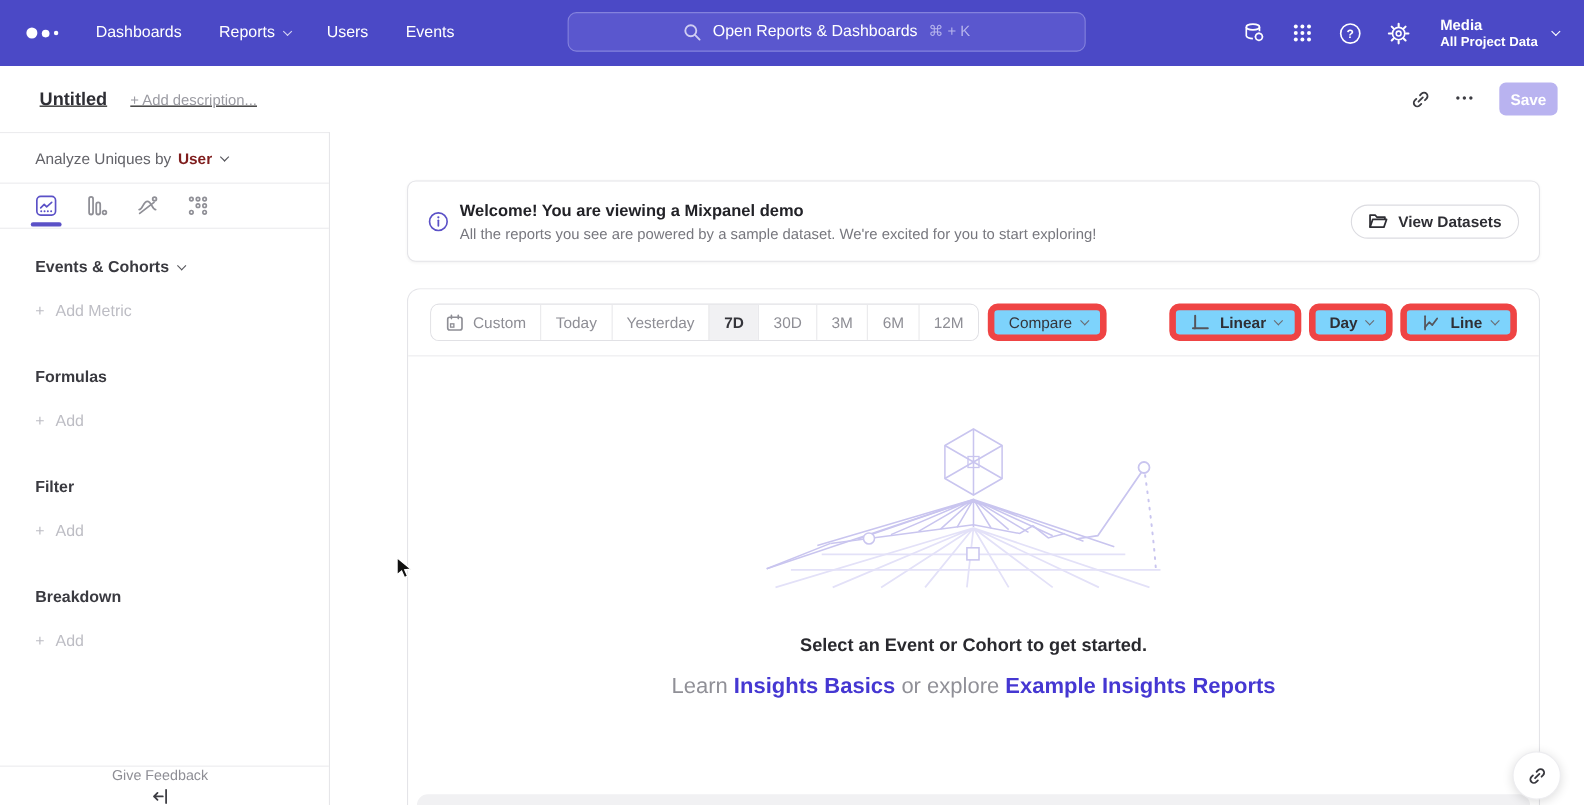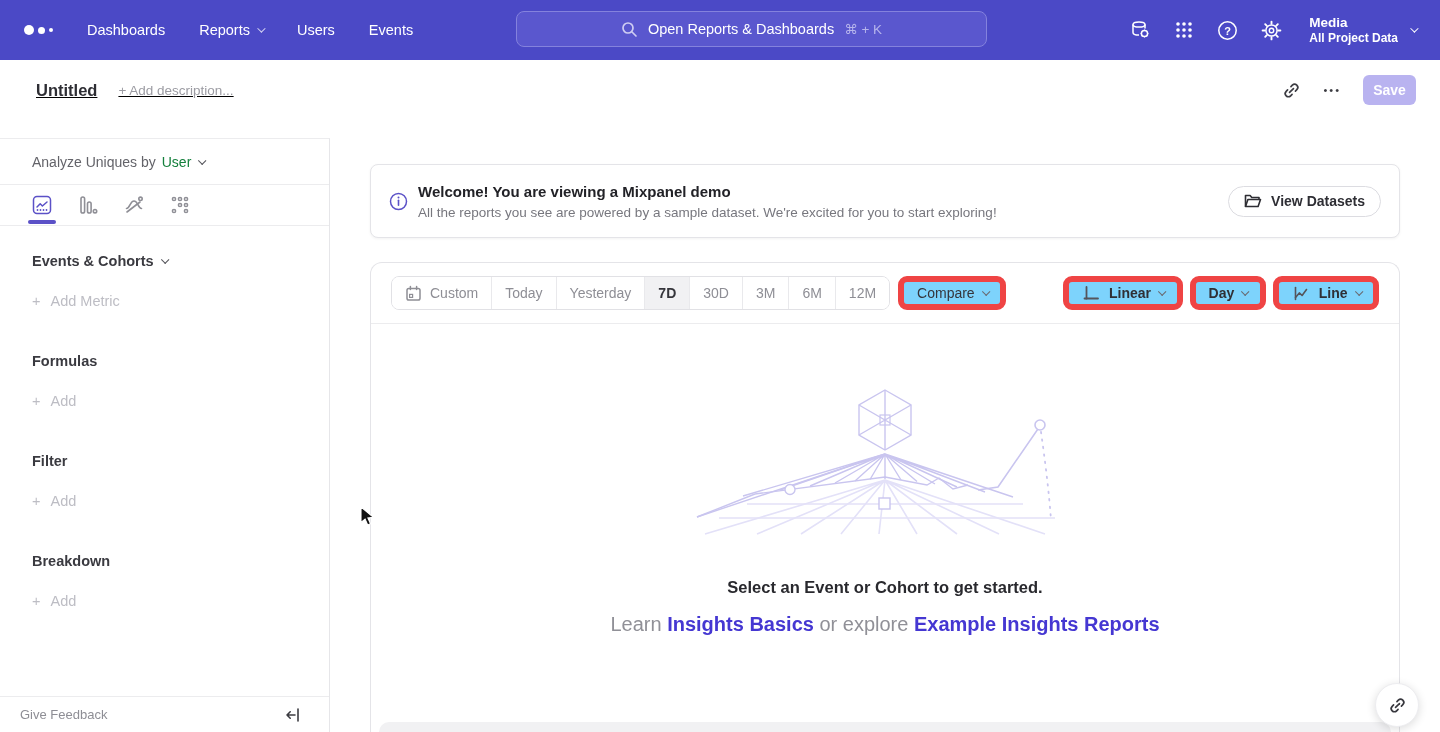--- a/index.html
+++ b/index.html
@@ -35,42 +35,42 @@
   .rheader { height:60px; display:flex; align-items:center; padding-left:36px; position:relative;text-decoration:underline; }
   .rtitle { font-size:16.5px; font-weight:700; color:#2e2e34; cursor:text; }
   .rdesc { font-size:13.5px; color:#9b9ba2; margin-left:21px; cursor:text; }
   .rheader-right { position:absolute; right:24px; display:flex; align-items:center; gap:22px; }
   .hicon { color:#3c3c42; cursor:pointer; }
   .dots { font-size:11px; letter-spacing:2px; color:#3c3c42; cursor:pointer; }
   .save-btn { width:53px; height:30px; background:#b9b3f0; color:#fff; border:none; border-radius:6px;
     font-size:14px; font-weight:600; font-family:inherit; cursor:default; }
 
   
-  .sidebar { position:absolute; left:0; top:138px; width:330px; bottom:0; background:#fff;
+  .sidebar { position:absolute; left:0; top:120px; width:300px; bottom:0; background:#fff;
     border-top:1px solid #ececee; border-right:1px solid #e6e6e9; }
   .analyze-row { height:46px; display:flex; align-items:center; padding:0 32px; font-size:14px;
     color:#636369; border-bottom:1px solid #ececee; }
-  .analyze-val { color:#15803d; font-weight:400; margin-left:6px; display:flex; align-items:center; cursor:pointer;text-align:right; }
+  .analyze-val { color:#7f1d1d; font-weight:700; margin-left:6px; display:flex; align-items:center; cursor:pointer;text-align:right; }
   .analyze-val .chev { width:5.5px; height:5.5px; color:#55555b; }
   .tabs-row { height:41px; display:flex; align-items:center; gap:26px; padding:0 32px;
     border-bottom:1px solid #ececee; }
   .tab { position:relative; width:20px; height:41px; display:flex; align-items:center; cursor:pointer;
     color:#8f8f96; }
   .tab.active { color:#5b51c7; }
   .tab.active::after { content:""; position:absolute; left:-4px; bottom:2px; width:28px; height:4px;
     border-radius:2px; background:#5b51c7; }
   .side-body { padding:0 32px;text-align:center; }
   .sec-title { font-size:14.5px; font-weight:700; color:#3a3a40; display:flex; align-items:center; }
   .sec-title .chev { width:5.5px; height:5.5px; color:#55555b; }
   .mt-first { margin-top:27px; }
   .mt-sec { margin-top:44px; }
   .add-link { margin-top:24px; font-size:14.5px; color:#bdbdc4; display:flex; align-items:center; gap:10px;
     cursor:pointer; }
   .side-footer { position:absolute; left:0; right:0; bottom:0; height:36px; border-top:1px solid #ececee;
-    display:flex; align-items:center; justify-content:space-between; padding:0 28px 0 20px; }
+    display:flex; align-items:center; justify-content:space-between; padding:0 28px 0 20px;flex-direction:column; }
   .feedback { font-size:13px; color:#8e8e95; cursor:pointer; }
   .collapse { color:#3c3c42; cursor:pointer; }
 
   
   .main { position:absolute; left:330px; top:120px; right:0; bottom:0; background:#fff; }
   .banner { margin:44px 40px 0 40px; height:74px; border:1px solid #e4e4e8; border-radius:8px;
     box-shadow:0 1px 3px rgba(0,0,0,.05); display:flex; align-items:center; padding:0 18px; background:#fff; }
   .banner-icon { color:#5b51c7; flex:0 0 auto; }
   .banner-text { margin-left:10px; }
   .banner-title { font-size:15px; font-weight:700; color:#222227; }

